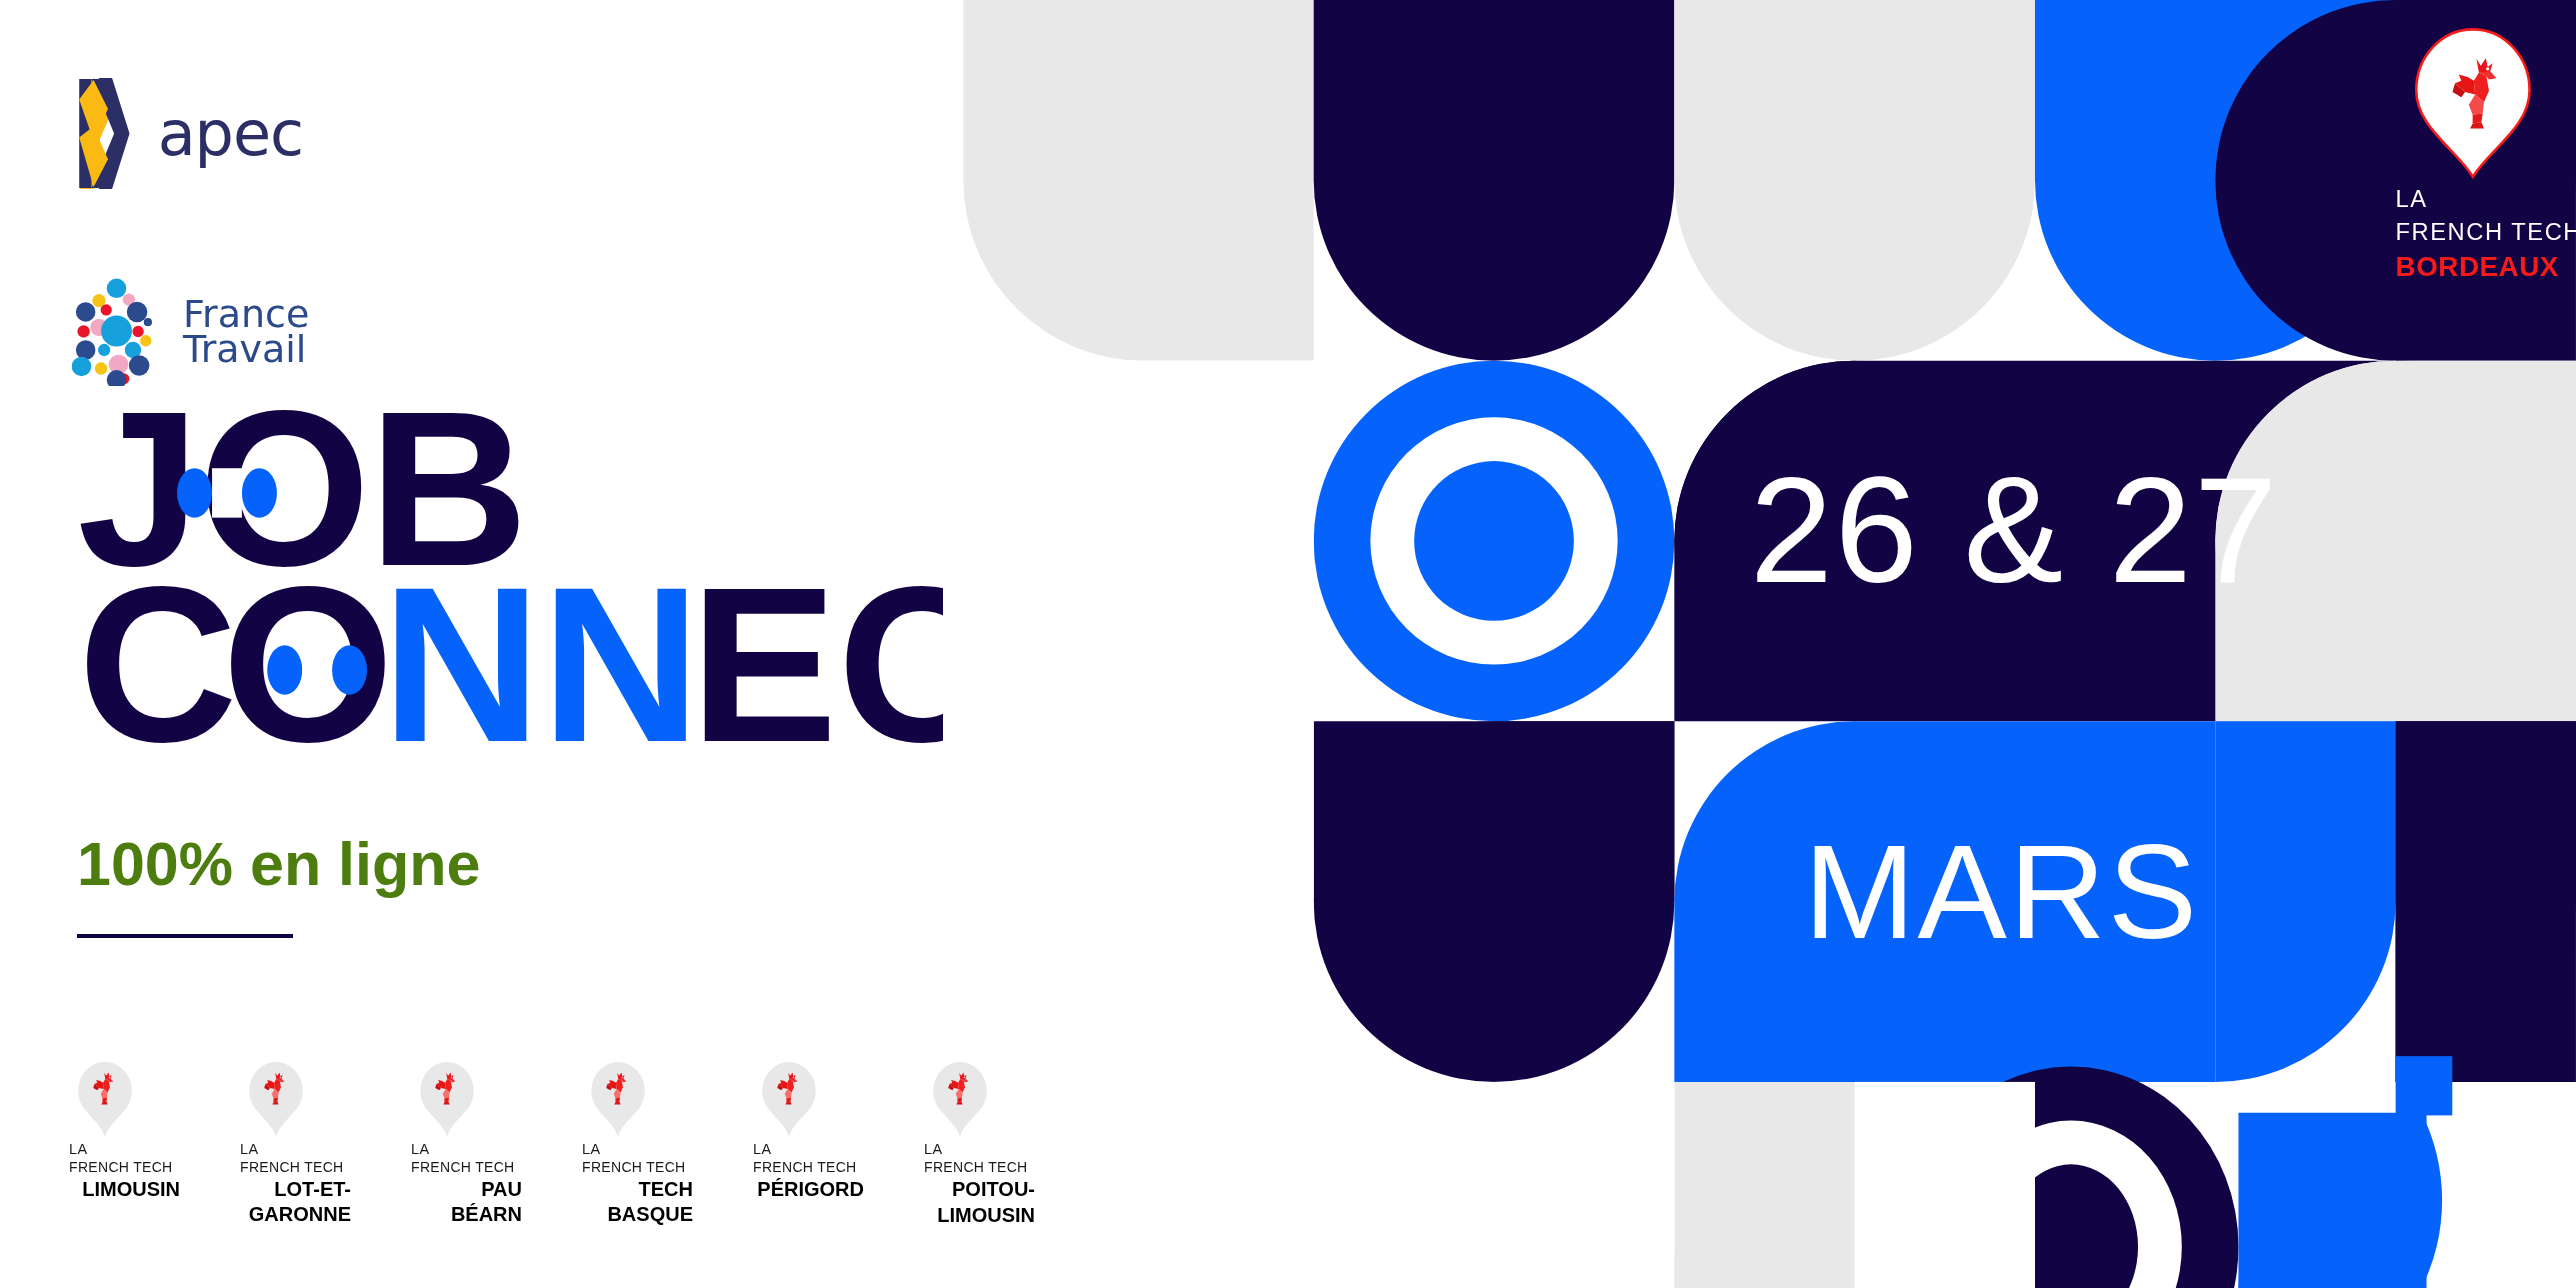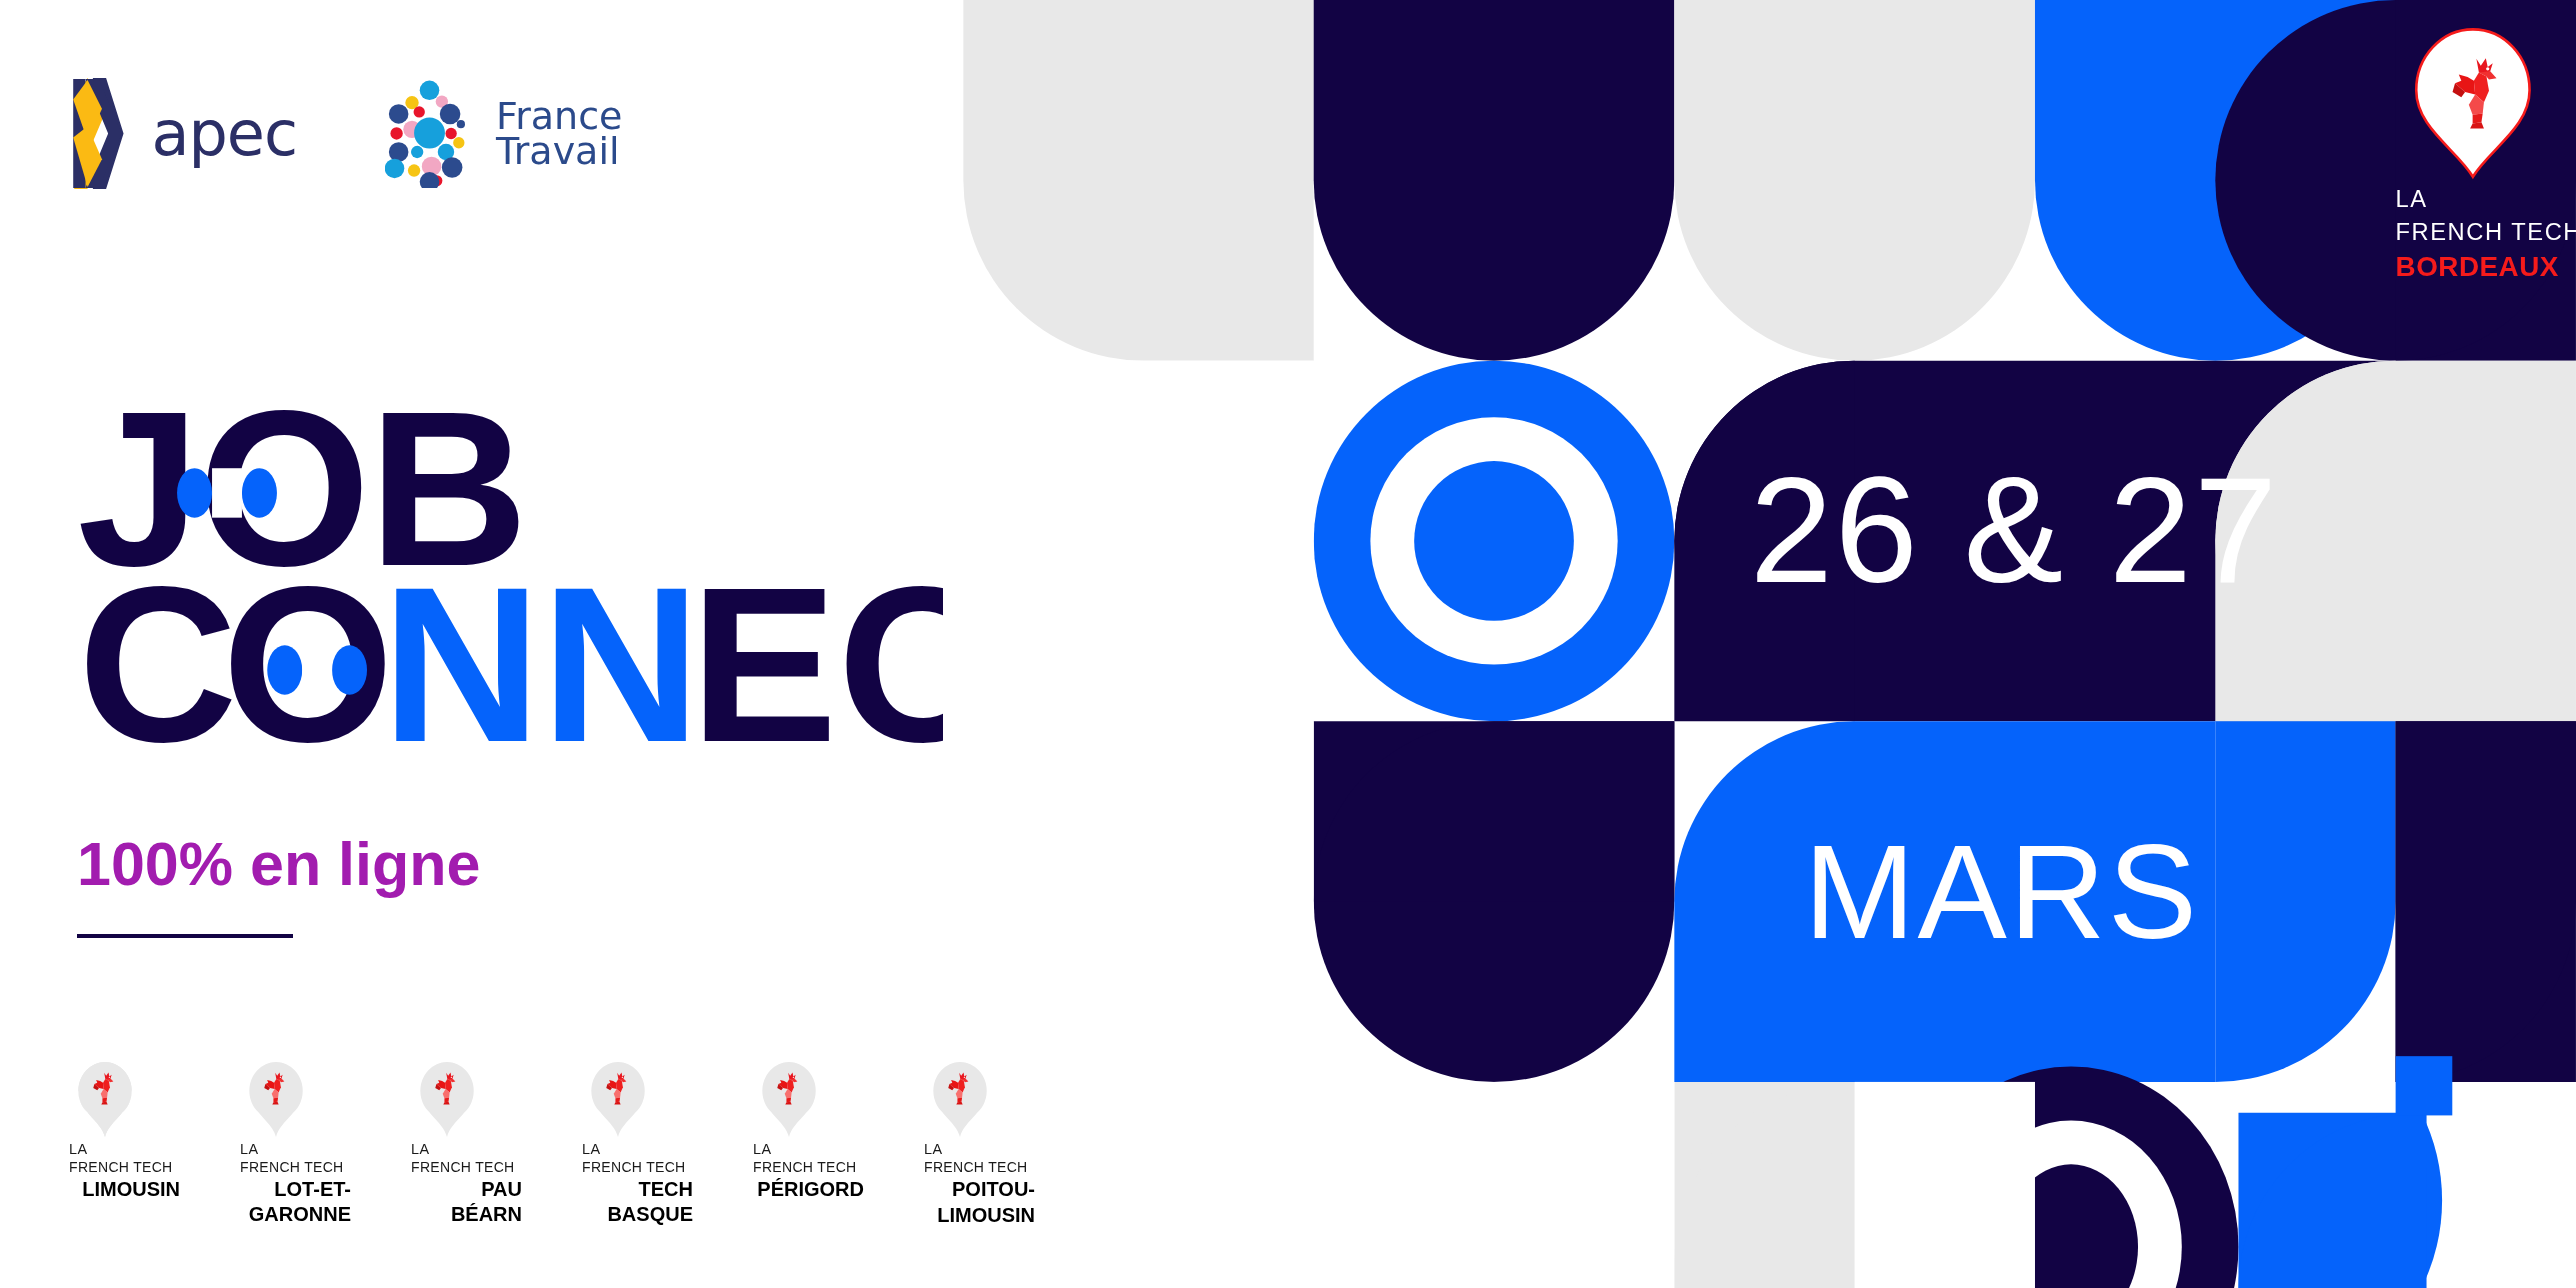--- a/index.html
+++ b/index.html
@@ -8,39 +8,39 @@
        position:relative;}
 
   
   #pattern{position:absolute;left:953px;top:0;width:1623px;height:1288px;overflow:hidden;}
   #pattern svg{display:block;}
 
   
   #left{position:absolute;left:0;top:0;width:979px;height:1288px;}
 
   
-  .logos{position:absolute;left:72px;top:77px;display:flex;align-items:center;gap:88px;}
+  .logos{position:absolute;left:72px;top:77px;display:flex;align-items:center;gap:88px;flex-direction:column;}
 
   .apec{display:flex;align-items:center;gap:17.5px;}
   .apec-mark{width:62px;height:113px;display:block;}
   .apec-word{font-size:62px;font-weight:400;letter-spacing:-1px;color:#2b2f66;
              font-family:"DejaVu Sans",sans-serif;line-height:1;}
 
   .ft{display:flex;align-items:center;gap:23px;}
   .ft-dots{width:88px;height:108px;display:block;}
   .ft-word{font-size:38px;line-height:0.92;color:#2b4a8b;font-weight:400;
            font-family:"DejaVu Sans",sans-serif;}
 
   
   .title-block{position:absolute;left:77px;top:392px;}
   .tline{line-height:0.93;white-space:nowrap;}
   .tline svg{display:block;}
 
   .tagline{position:absolute;left:77px;top:829px;
-           font-size:61px;font-weight:700;color:#a21caf;letter-spacing:0px;
+           font-size:61px;font-weight:700;color:#4d7c0f;letter-spacing:0px;
            font-family:"Liberation Sans",sans-serif;}
   .tagline-rule{position:absolute;left:77px;top:934px;width:216px;height:3.6px;background:#120344;}
 
   
   .ft-strip{position:absolute;left:67px;top:1061px;display:flex;gap:58px;}
   .ft-item{width:113px;position:relative;}
   .ft-pin{width:62px;height:77px;display:block;margin:0 auto 0 7.2px;}
   .ft-txt{margin-top:4.1px;margin-left:2.1px;}
   .ft-la{font-size:14.4px;color:#1a1a1a;font-family:"Liberation Sans",sans-serif;
          letter-spacing:0.5px;line-height:1.1;font-weight:400;}

